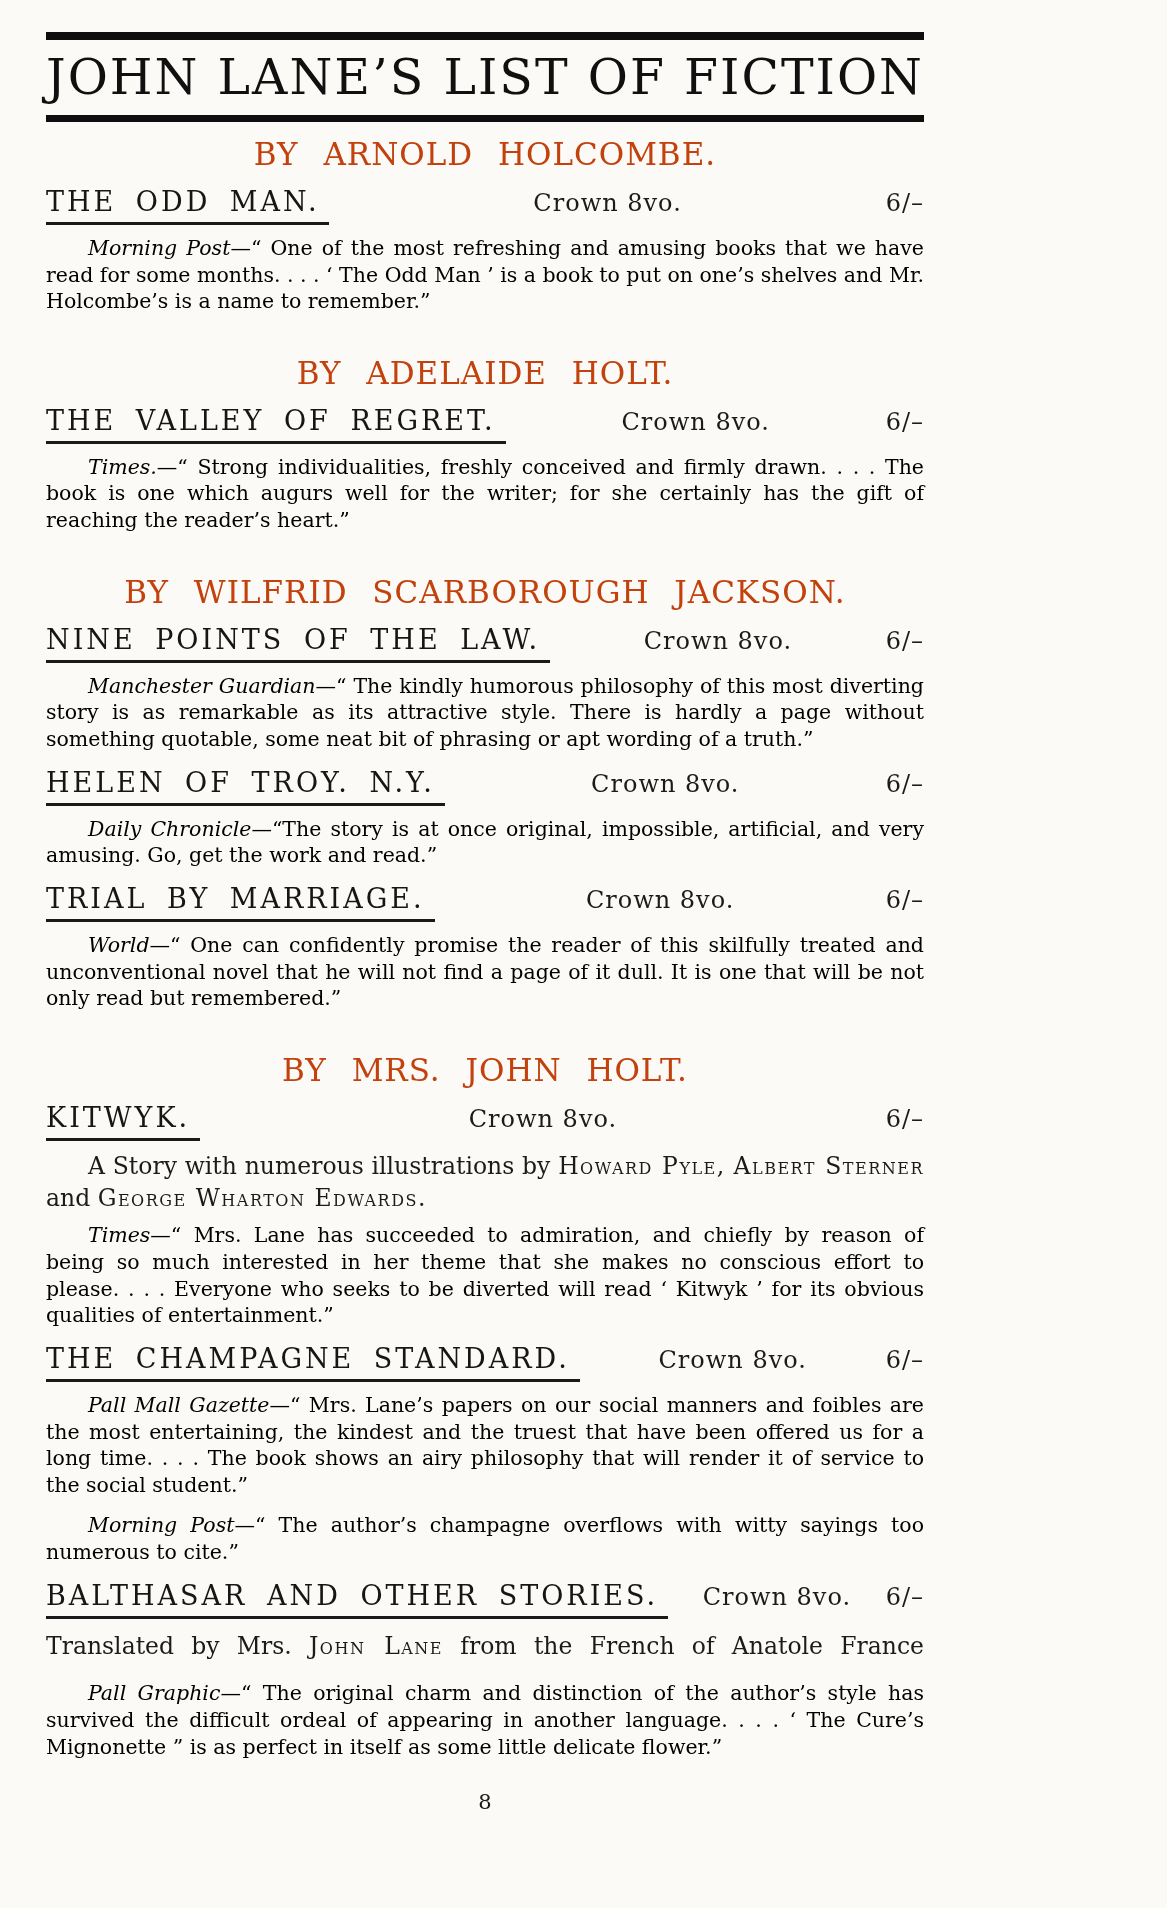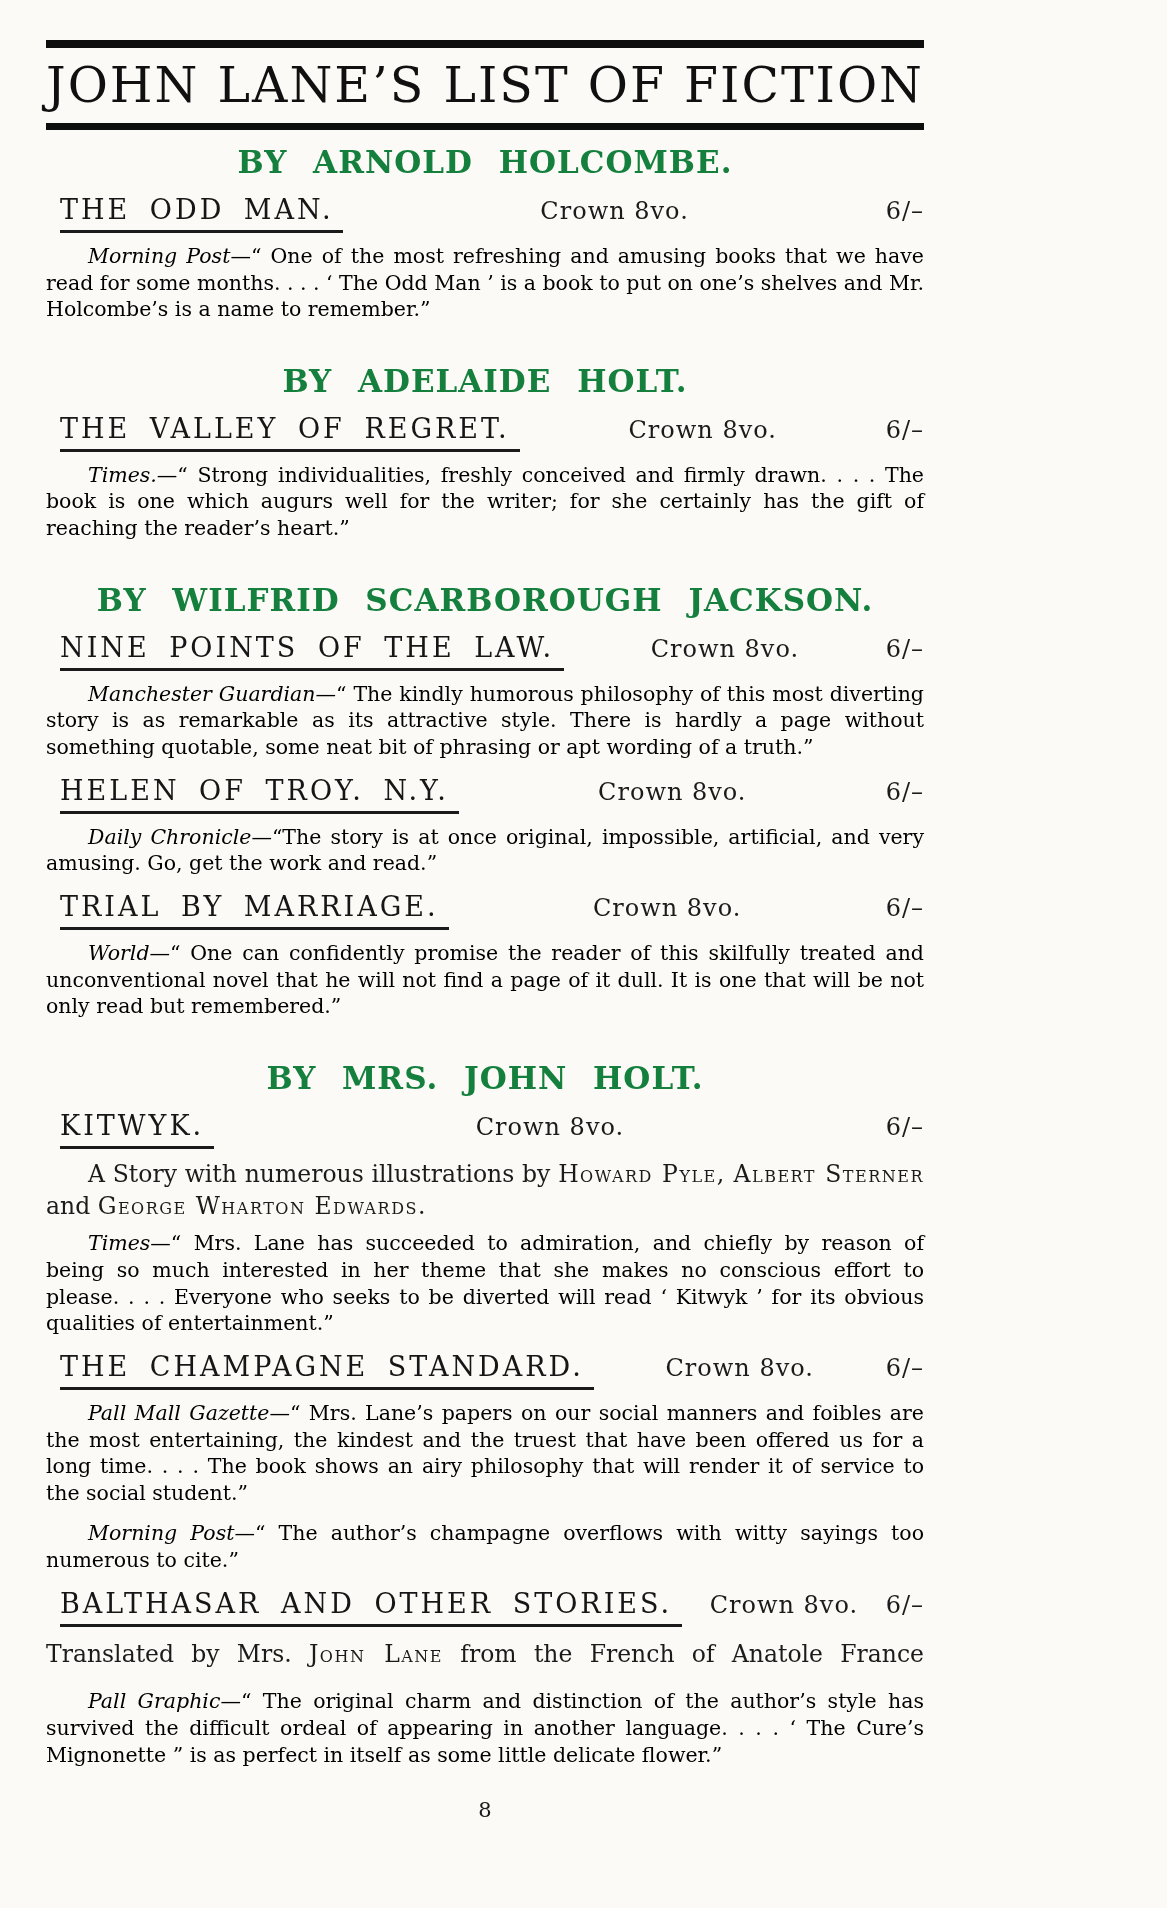--- a/index.html
+++ b/index.html
@@ -4,44 +4,44 @@
 <style>
   * { margin:0; padding:0; box-sizing:border-box; }
   body {
     width:1167px; height:1908px;
     background:#fbfaf6;
     color:#1b1b1b;
     font-family:"DejaVu Serif", "Liberation Serif", serif;
     overflow:hidden;
   }
   .page { position:relative; width:1167px; height:1908px; }
-  .content { position:absolute; left:46px; top:40px; width:878px; }
+  .content { position:absolute; left:46px; top:32px; width:878px; }
 
   .rule { background:#0e0e0e; }
   .rule-top { height:8px; margin-bottom:12px; }
   .rule-under { height:7px; margin-top:10px; margin-bottom:14px; }
 
   .masthead {
     display:flex; justify-content:space-between; align-items:baseline;
     font-size:49px; font-weight:normal; letter-spacing:2px;
     color:#101010; line-height:1.08; white-space:nowrap;
   }
 
   .author {
-    text-align:center; font-size:31px; font-weight:bold;
-    letter-spacing:1px; word-spacing:14px; color:#15803d;
+    text-align:center; font-size:31px; font-weight:normal;
+    letter-spacing:1px; word-spacing:14px; color:#c2410c;
     margin:40px 0 14px;
   }
   section.first .author { margin-top:12px; }
 
   .entry { display:flex; align-items:baseline; margin:4px 0 10px; }
   .btitle {
     font-size:27px; letter-spacing:3px; word-spacing:8px;
     border-bottom:3px solid #1a1a1a; padding:0 10px 5px 0;
-    white-space:nowrap; color:#161616;margin-left:14px;
+    white-space:nowrap; color:#161616;
   }
   .bformat { flex:1 1 auto; text-align:center; font-size:24px; letter-spacing:1px; }
   .bprice { flex:0 0 auto; font-size:24px; letter-spacing:1px; }
 
   .review {
     font-size:20.5px; line-height:1.3; text-align:justify;
     text-indent:42px; margin:4px 0 14px; color:#000000;
   }
   .review .src { font-style:italic; }
 

